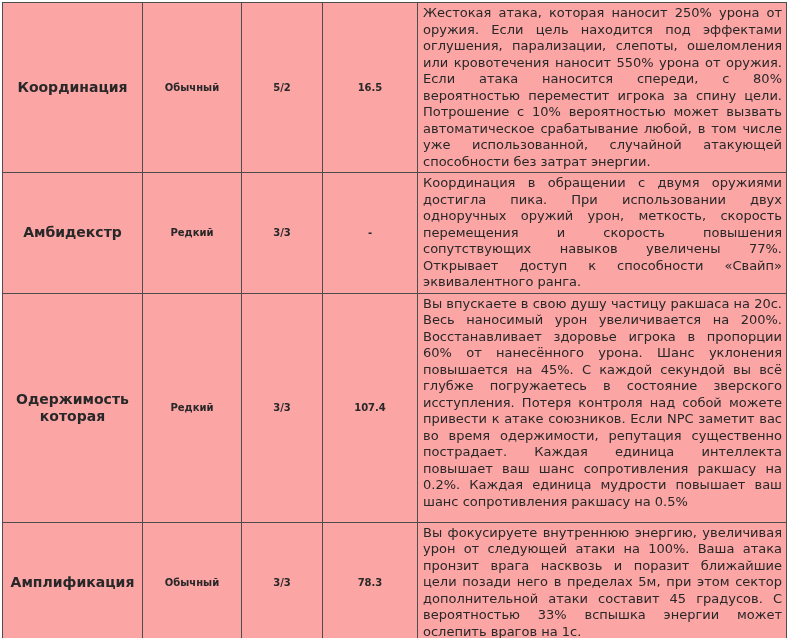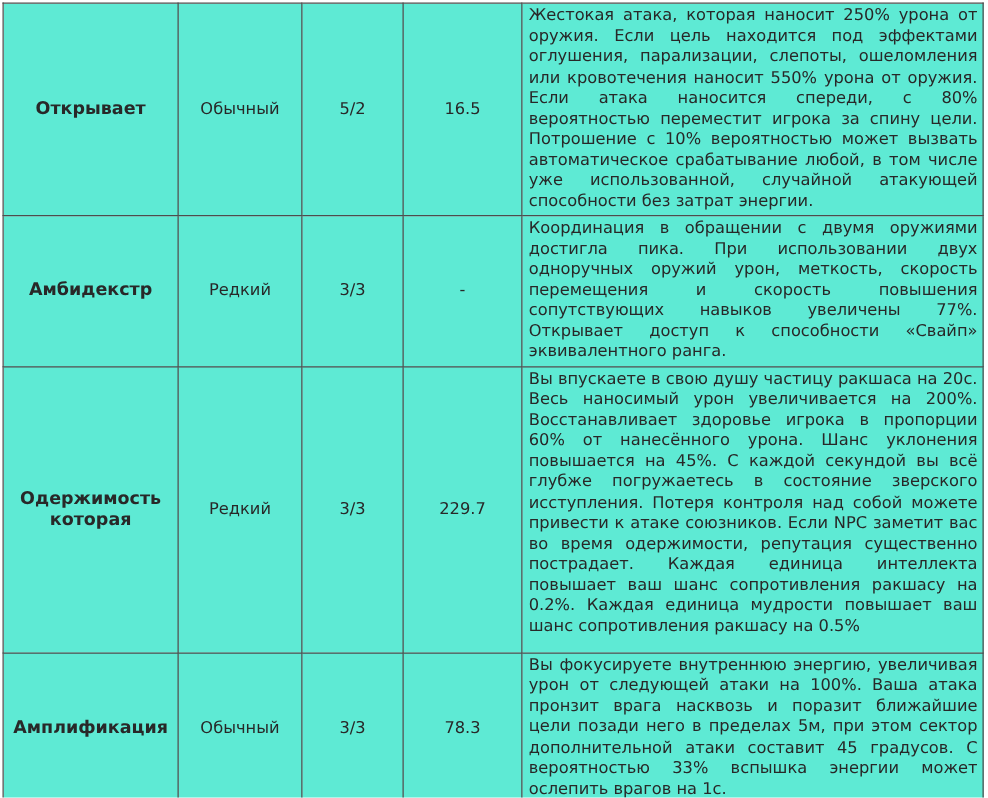--- a/index.html
+++ b/index.html
@@ -13,33 +13,34 @@
   }
   table.skills {
     border-collapse: collapse;
     table-layout: fixed;
     width: 784px;
     margin: 2px 0 0 2px;
     color: #282828;
   }
   table.skills td {
     border: 1px solid #4d4d4d;
-    background: #5eead4;
+    background: #fca5a5;
   }
   col.c-name  { width: 140px; }
   col.c-rar   { width: 99px;  }
   col.c-lvl   { width: 81px;  }
   col.c-val   { width: 95px;  }
   col.c-desc  { width: 369px; }
 
   td.center-cell {
     text-align: center;
     vertical-align: middle;
-    font-size: 13px;
+    font-size: 10px;
     padding: 2px 4px;
+    font-weight: bold;
   }
   td.name-cell {
     font-weight: bold;
     font-size: 14px;
     line-height: 17px;
   }
   td.desc-cell {
     vertical-align: top;
     text-align: justify;
     font-size: 13px;
@@ -57,38 +58,38 @@
 <table class="skills">
   <colgroup>
     <col class="c-name">
     <col class="c-rar">
     <col class="c-lvl">
     <col class="c-val">
     <col class="c-desc">
   </colgroup>
   <tbody>
     <tr class="r1">
-      <td class="center-cell name-cell">Открывает</td>
+      <td class="center-cell name-cell">Координация</td>
       <td class="center-cell">Обычный</td>
       <td class="center-cell">5/2</td>
       <td class="center-cell">16.5</td>
       <td class="desc-cell">Жестокая атака, которая наносит 250% урона от оружия. Если цель находится под эффектами оглушения, парализации, слепоты, ошеломления или кровотечения наносит 550% урона от оружия. Если атака наносится спереди, с 80% вероятностью переместит игрока за спину цели. Потрошение с 10% вероятностью может вызвать автоматическое срабатывание любой, в том числе уже использованной, случайной атакующей способности без затрат энергии.</td>
     </tr>
     <tr class="r2">
       <td class="center-cell name-cell">Амбидекстр</td>
       <td class="center-cell">Редкий</td>
       <td class="center-cell">3/3</td>
       <td class="center-cell">-</td>
       <td class="desc-cell">Координация в обращении с двумя оружиями достигла пика. При использовании двух одноручных оружий урон, меткость, скорость перемещения и скорость повышения сопутствующих навыков увеличены 77%. Открывает доступ к способности «Свайп» эквивалентного ранга.</td>
     </tr>
     <tr class="r3">
       <td class="center-cell name-cell">Одержимость которая</td>
       <td class="center-cell">Редкий</td>
       <td class="center-cell">3/3</td>
-      <td class="center-cell">229.7</td>
+      <td class="center-cell">107.4</td>
       <td class="desc-cell">Вы впускаете в свою душу частицу ракшаса на 20с. Весь наносимый урон увеличивается на 200%. Восстанавливает здоровье игрока в пропорции 60% от нанесённого урона. Шанс уклонения повышается на 45%. С каждой секундой вы всё глубже погружаетесь в состояние зверского исступления. Потеря контроля над собой можете привести к атаке союзников. Если NPC заметит вас во время одержимости, репутация существенно пострадает. Каждая единица интеллекта повышает ваш шанс сопротивления ракшасу на 0.2%. Каждая единица мудрости повышает ваш шанс сопротивления ракшасу на 0.5%</td>
     </tr>
     <tr class="r4">
       <td class="center-cell name-cell">Амплификация</td>
       <td class="center-cell">Обычный</td>
       <td class="center-cell">3/3</td>
       <td class="center-cell">78.3</td>
       <td class="desc-cell">Вы фокусируете внутреннюю энергию, увеличивая урон от следующей атаки на 100%. Ваша атака пронзит врага насквозь и поразит ближайшие цели позади него в пределах 5м, при этом сектор дополнительной атаки составит 45 градусов. С вероятностью 33% вспышка энергии может ослепить врагов на 1с.</td>
     </tr>
   </tbody>

